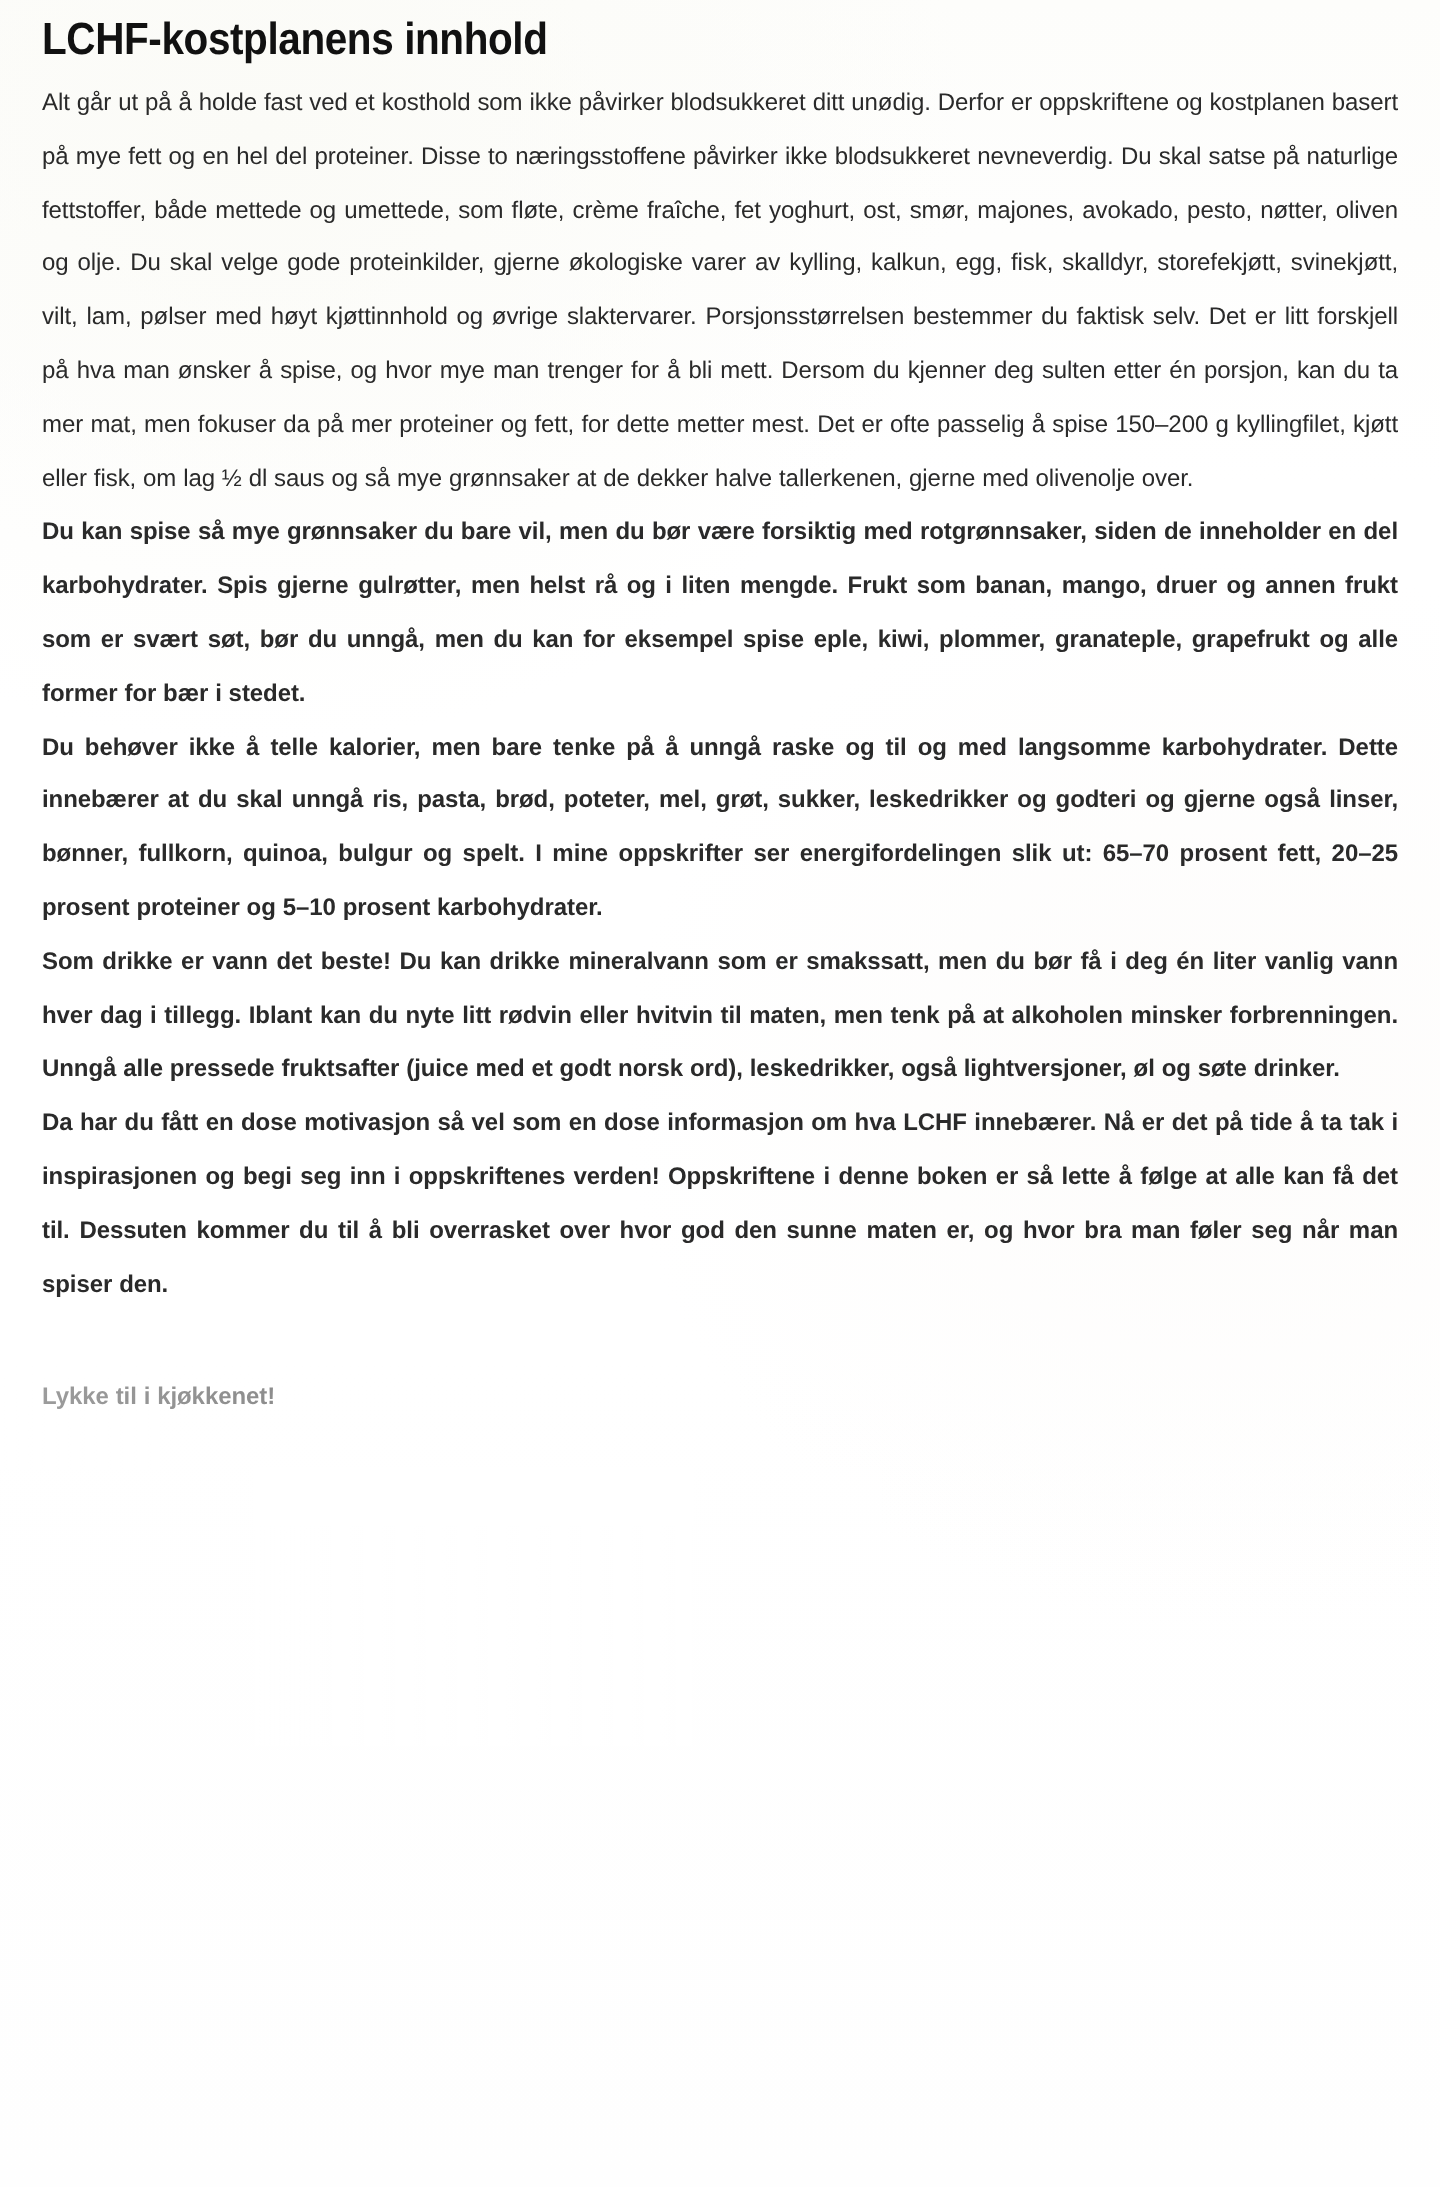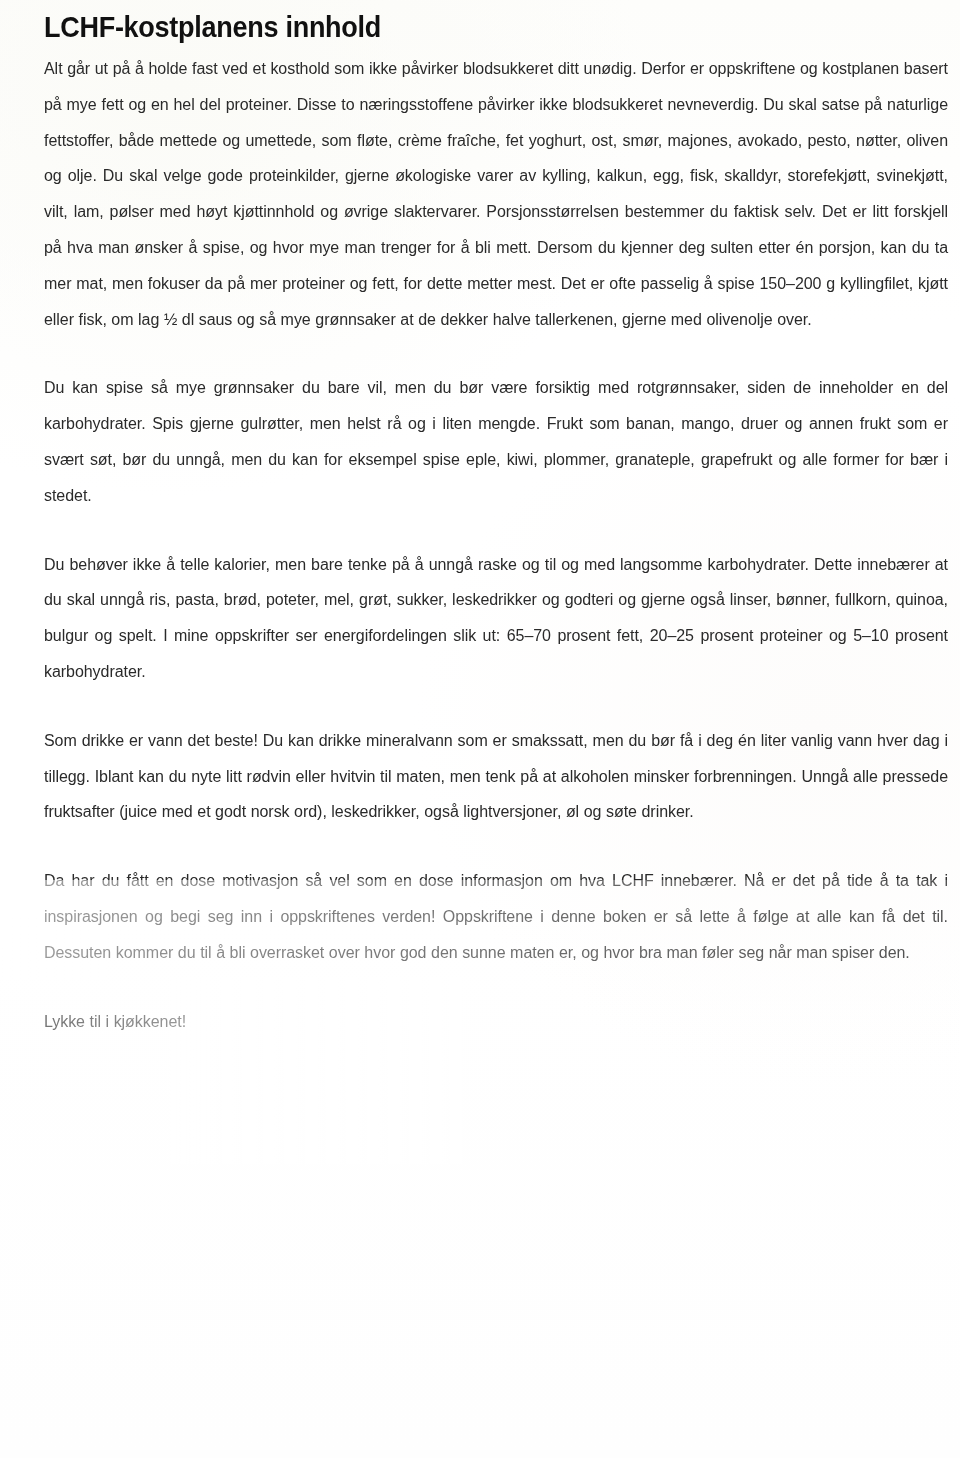--- a/index.html
+++ b/index.html
@@ -22,21 +22,21 @@
     position: absolute;
     inset: 0;
     background:
       radial-gradient(ellipse 70% 40% at 18% 6%, #fbfbf7 0%, rgba(251,251,247,0) 70%),
       radial-gradient(ellipse 60% 35% at 85% 50%, #fdfcfb 0%, rgba(253,252,251,0) 70%),
       linear-gradient(180deg, #fdfdfb 0%, #ffffff 22%, #ffffff 62%, #fefefe 100%);
   }
 
   .content {
     position: absolute;
-    left: 44px;
+    left: 28px;
     top: 0;
     width: 904px;
     height: 1222px;
   }
 
   h1.page-title {
     font-family: "Liberation Sans Narrow", "Liberation Sans", sans-serif;
     font-weight: 700;
     font-size: 30px;
     line-height: 34px;
@@ -58,21 +58,21 @@
     color: #2a2a2a;
     letter-spacing: -0.05px;
     word-spacing: 0.2px;
   }
 
   p.body-par.first {
     margin-top: 7px;
   }
 
   p.body-par + p.body-par {
-    margin-top: 33px;
+    font-weight: bold;
   }
 
   
   .fade-soft {
     color: #6f7070;
   }
   .fade-mid {
     color: #8a8c8b;
   }
 

